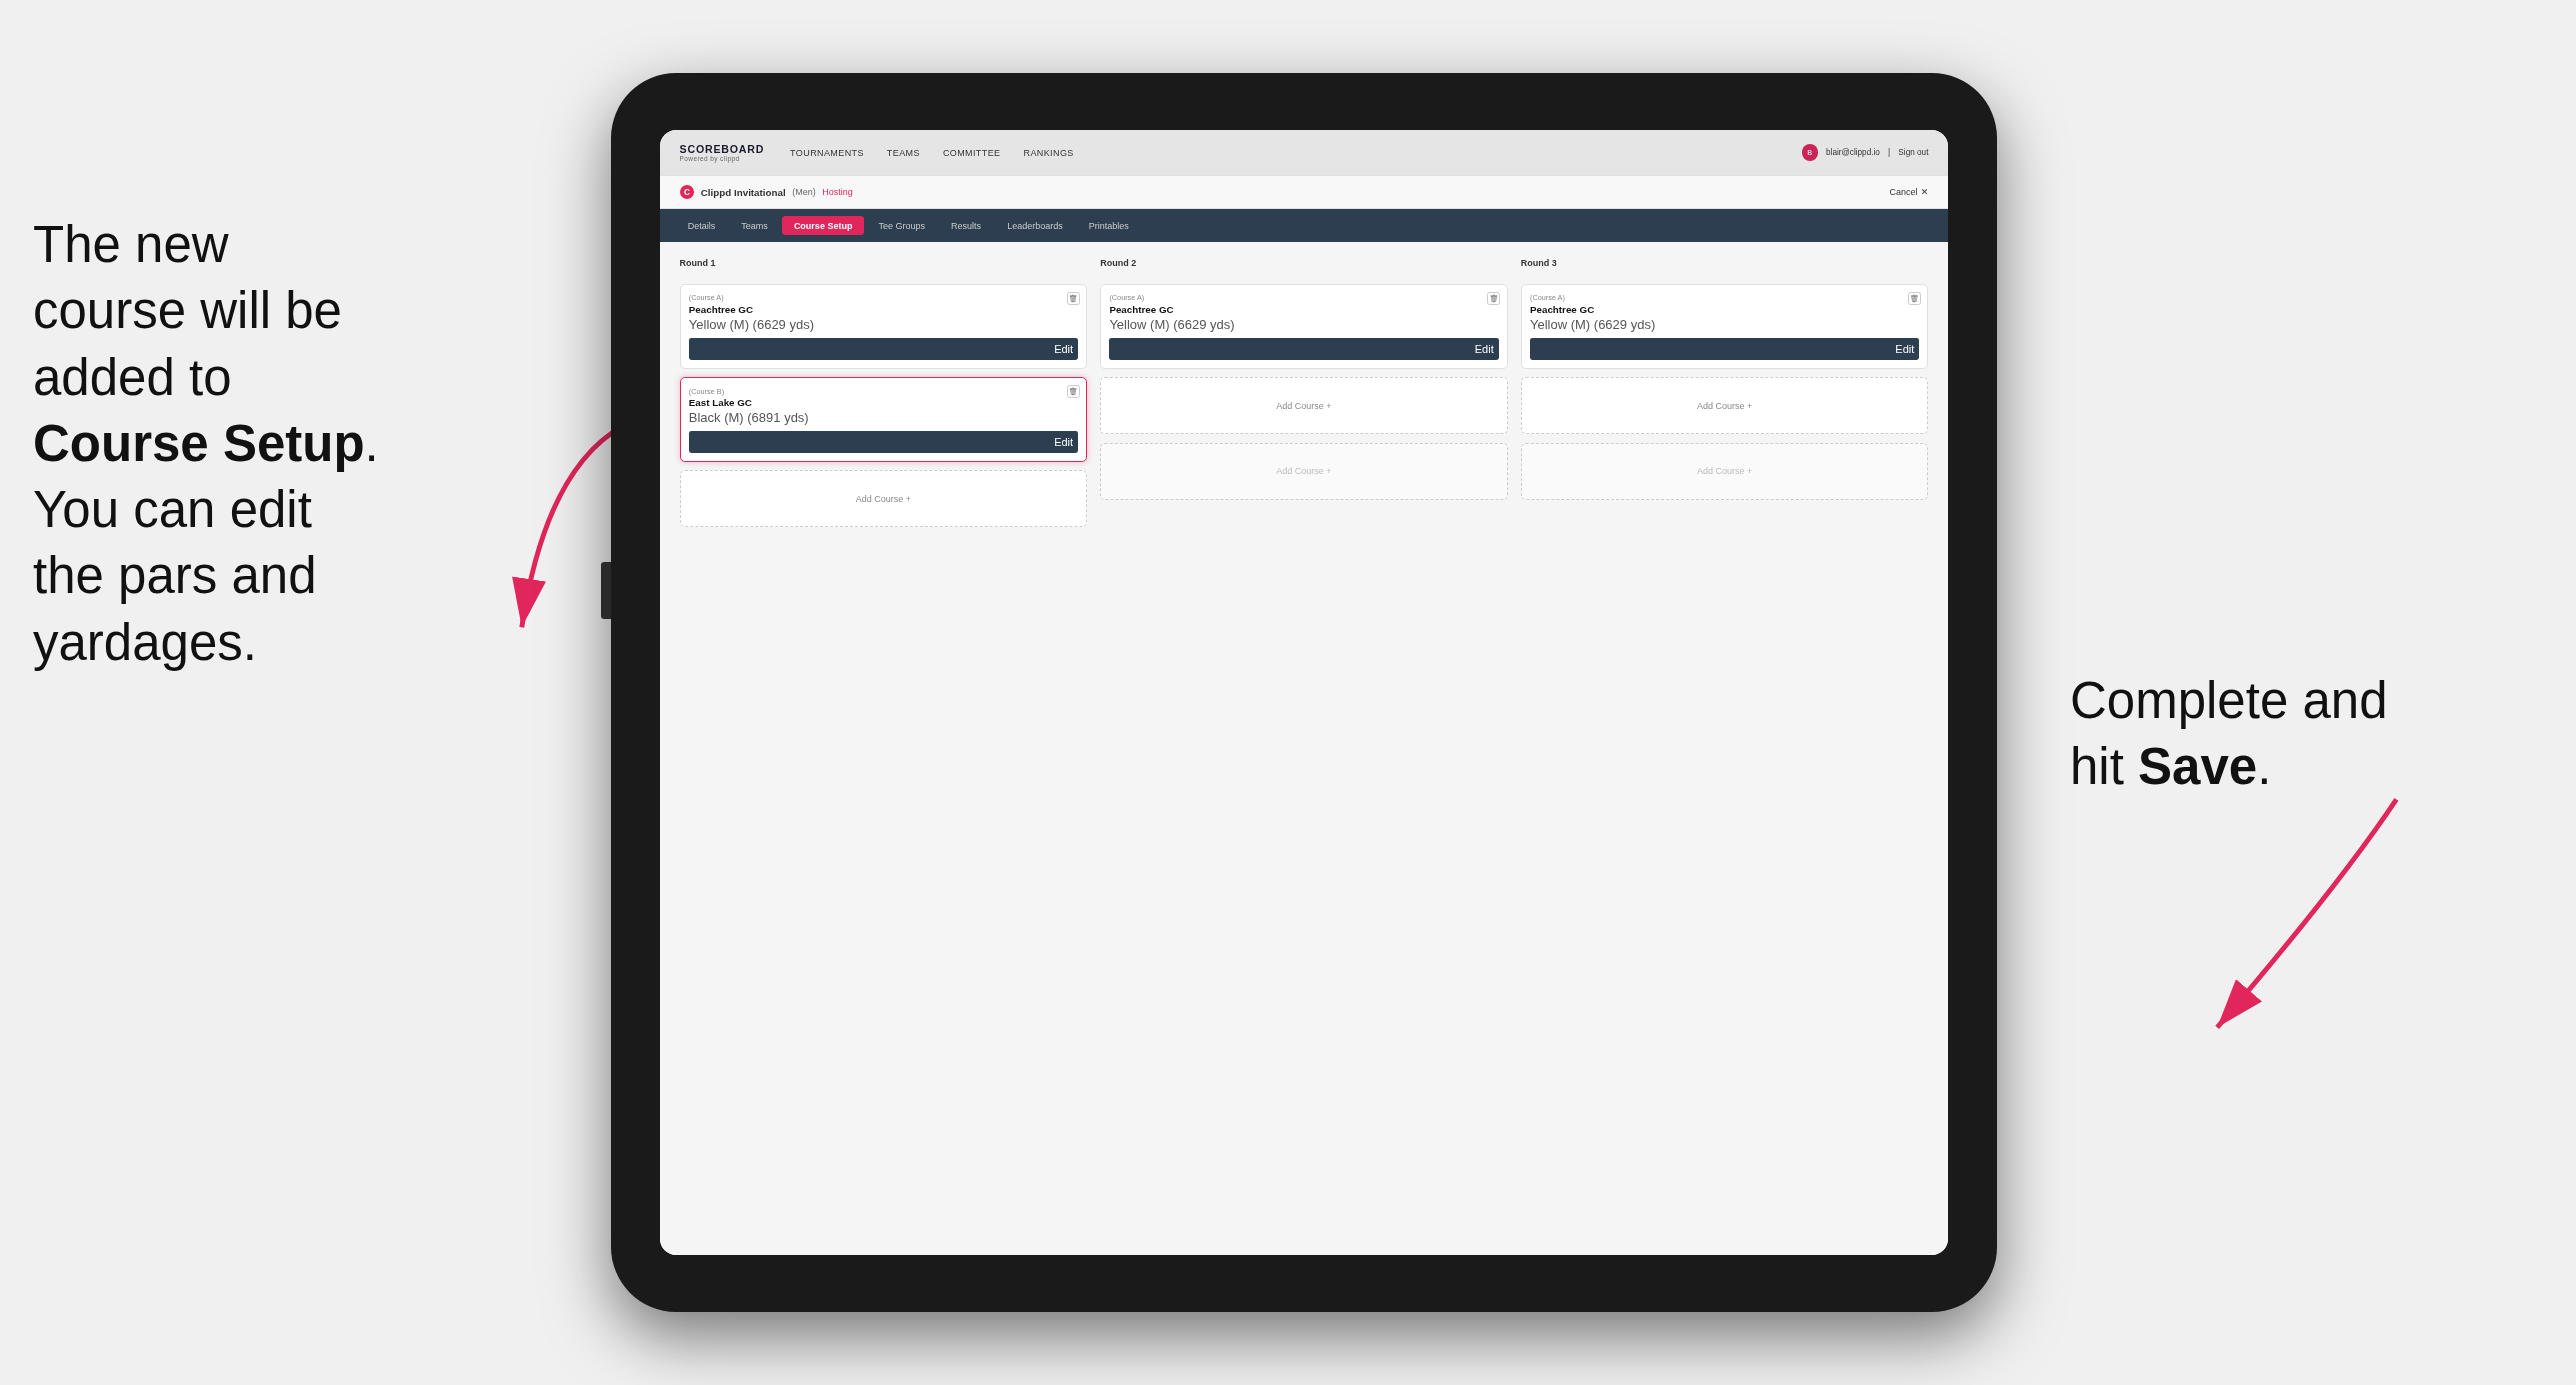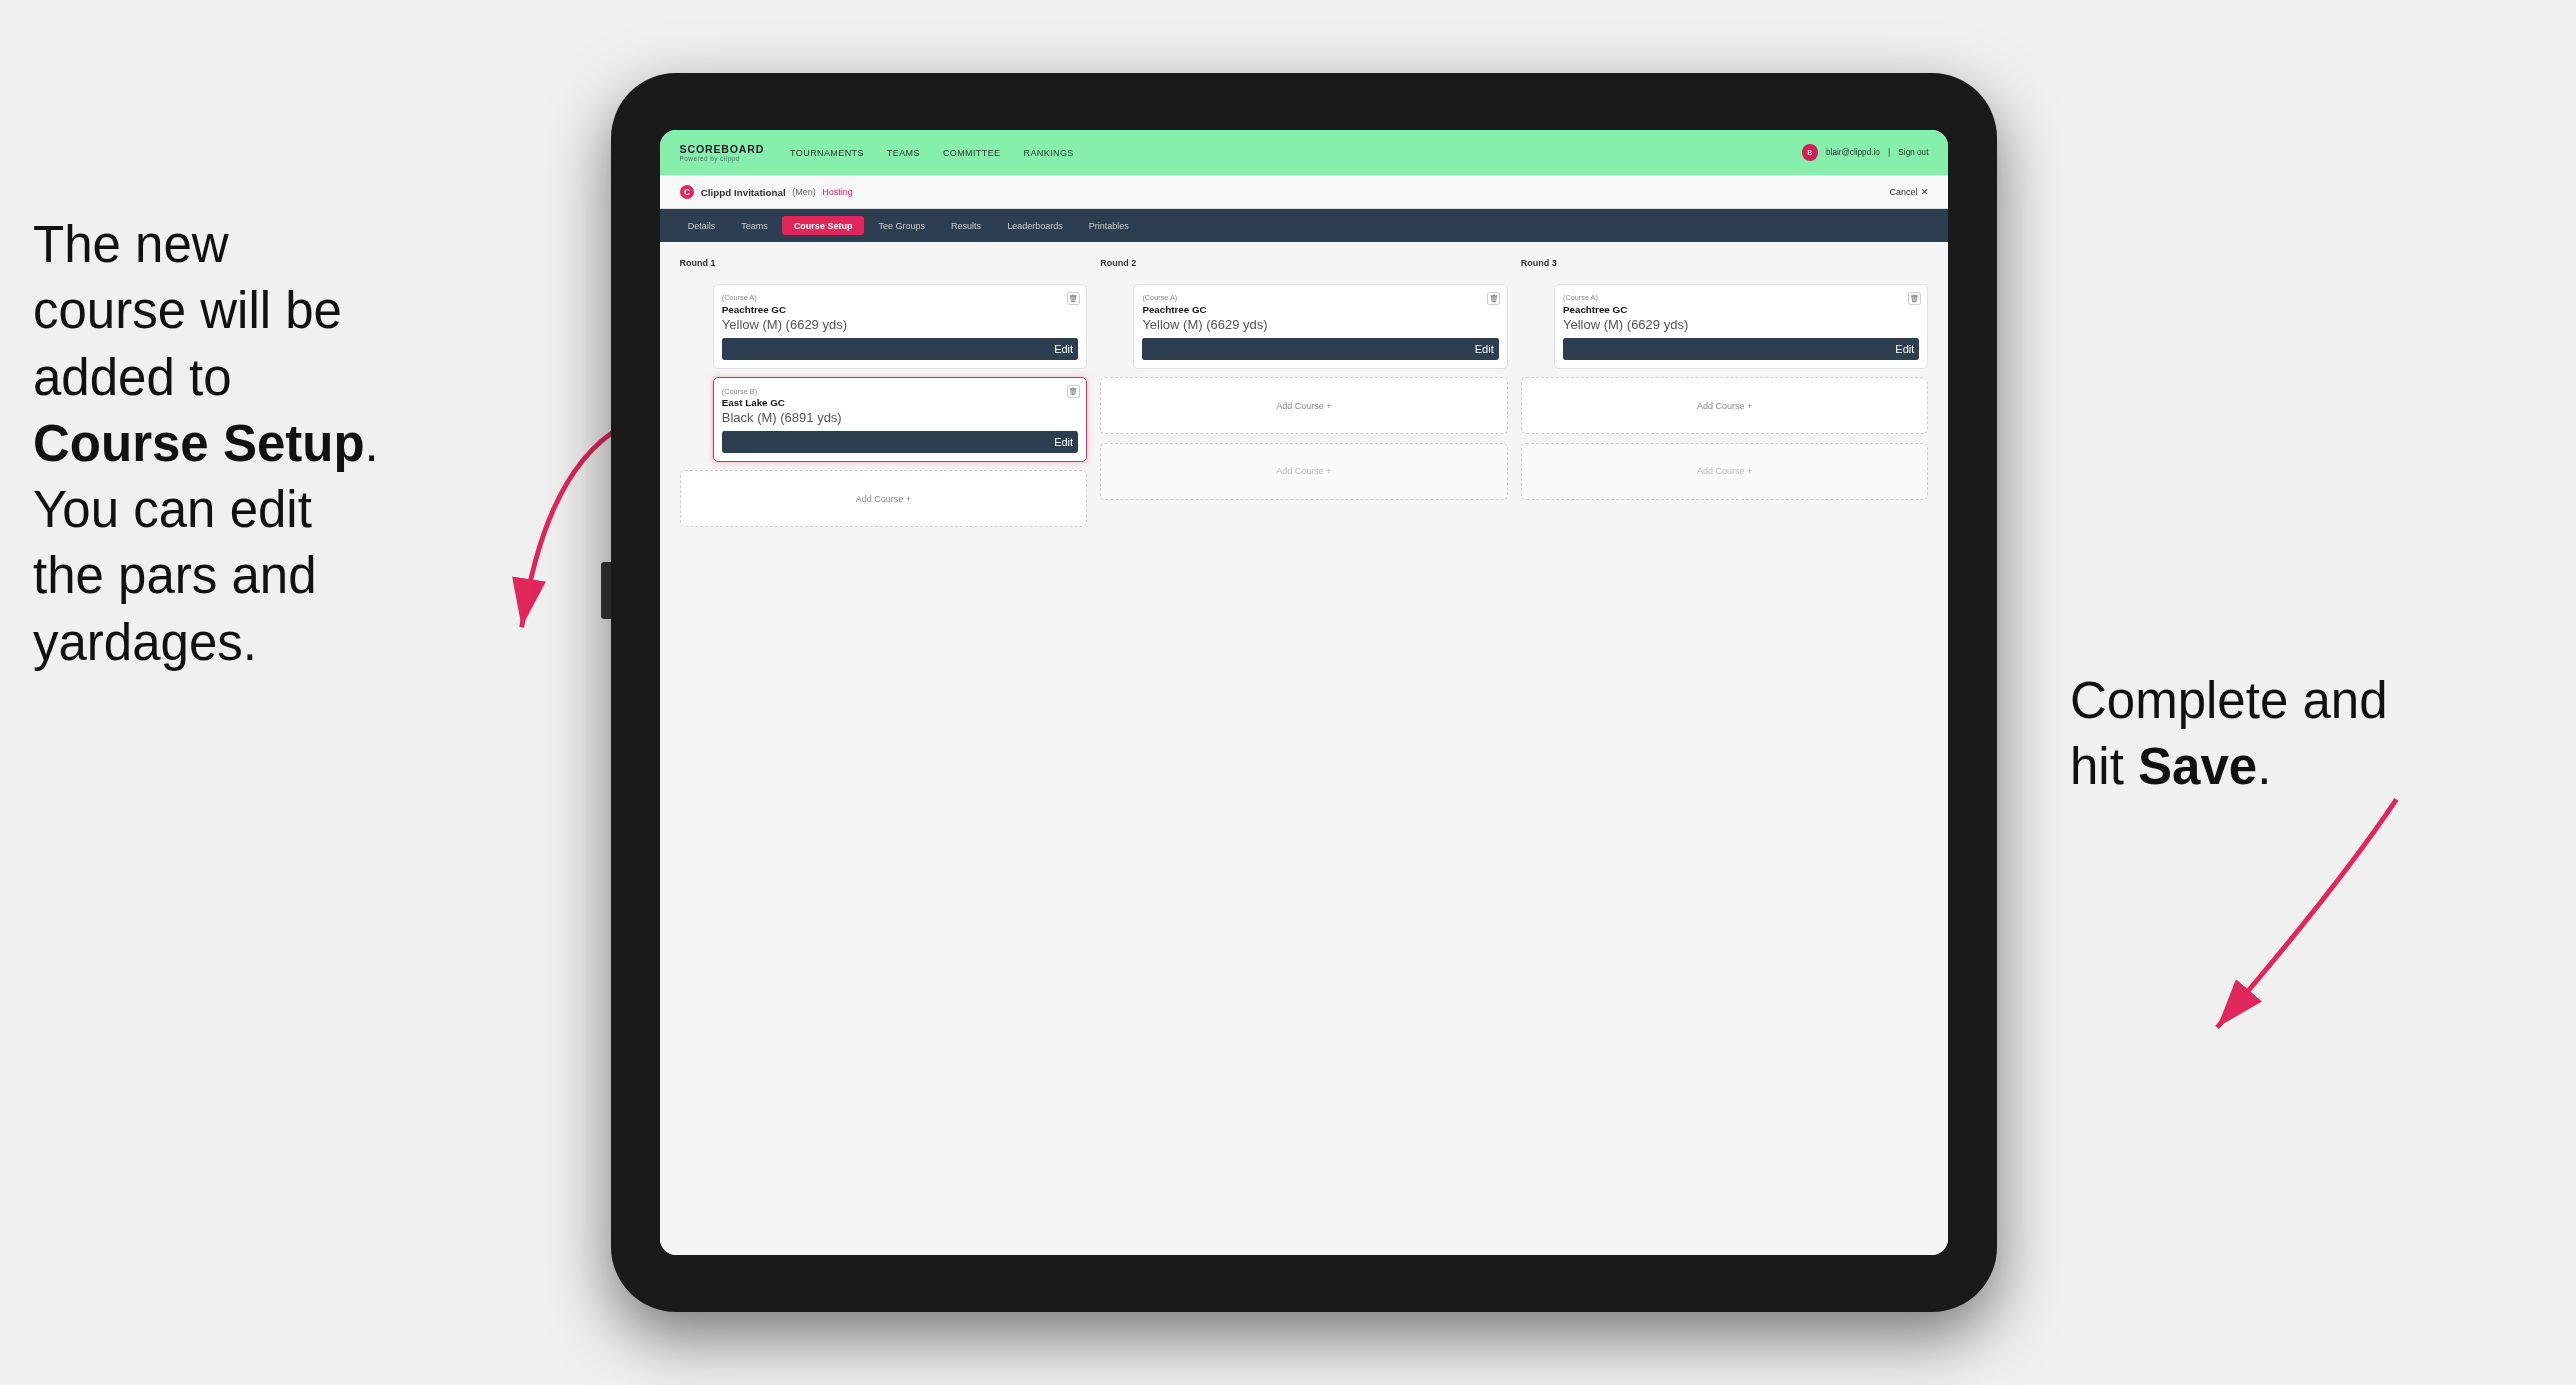--- a/index.html
+++ b/index.html
@@ -69,21 +69,21 @@
       height: 1125px;
       background: #ffffff;
       border-radius: 16.3px;
       overflow: hidden;
       display: flex;
       flex-direction: column;
     }
 
     
     .top-nav {
-      background: #86efac;
+      background: #e5e5e5;
       border-bottom: 0.8px solid #e0e0e0;
       padding: 0 19.6px;
       height: 46px;
       display: flex;
       align-items: center;
     }
     .scoreboard-logo {
       display: flex;
       flex-direction: column;
       margin-right: 26px;
@@ -233,21 +233,20 @@
       margin-bottom: 16px;
     }
 
     .course-card {
       background: white;
       border: 0.8px solid #e0e0e0;
       border-radius: 4.9px;
       padding: 8.2px;
       margin-bottom: 8.2px;
       position: relative;
-      margin-left: 33px;
     }
 
     .course-label {
       font-size: 7.3px;
       color: #888;
       margin-bottom: 1.6px;
     }
 
     .course-name {
       font-size: 9.8px;

